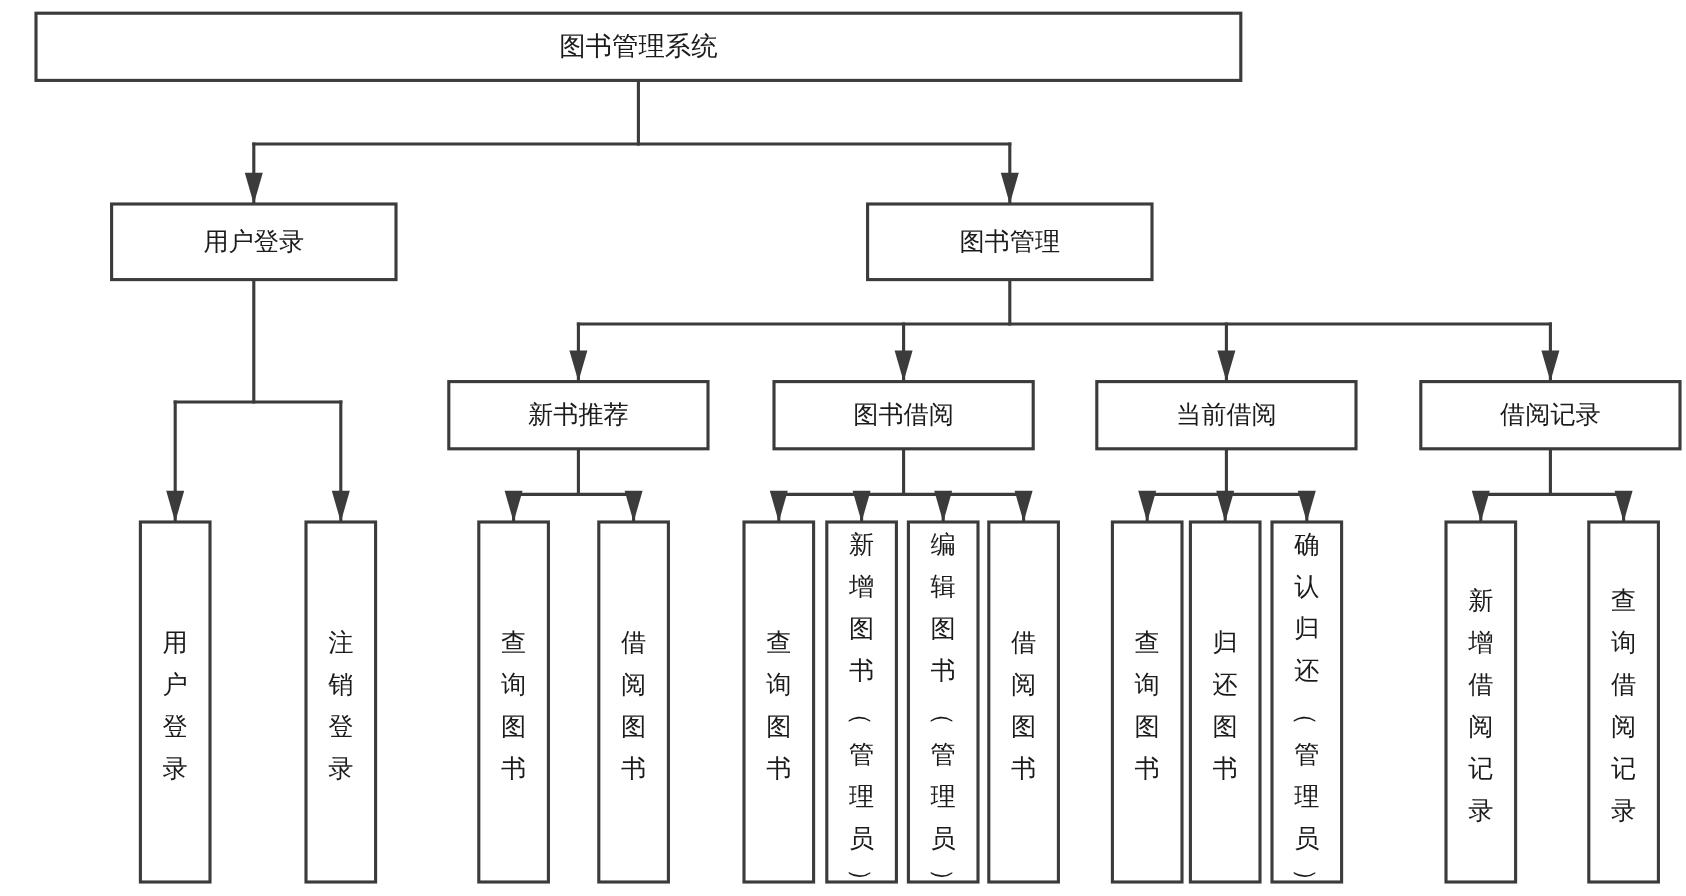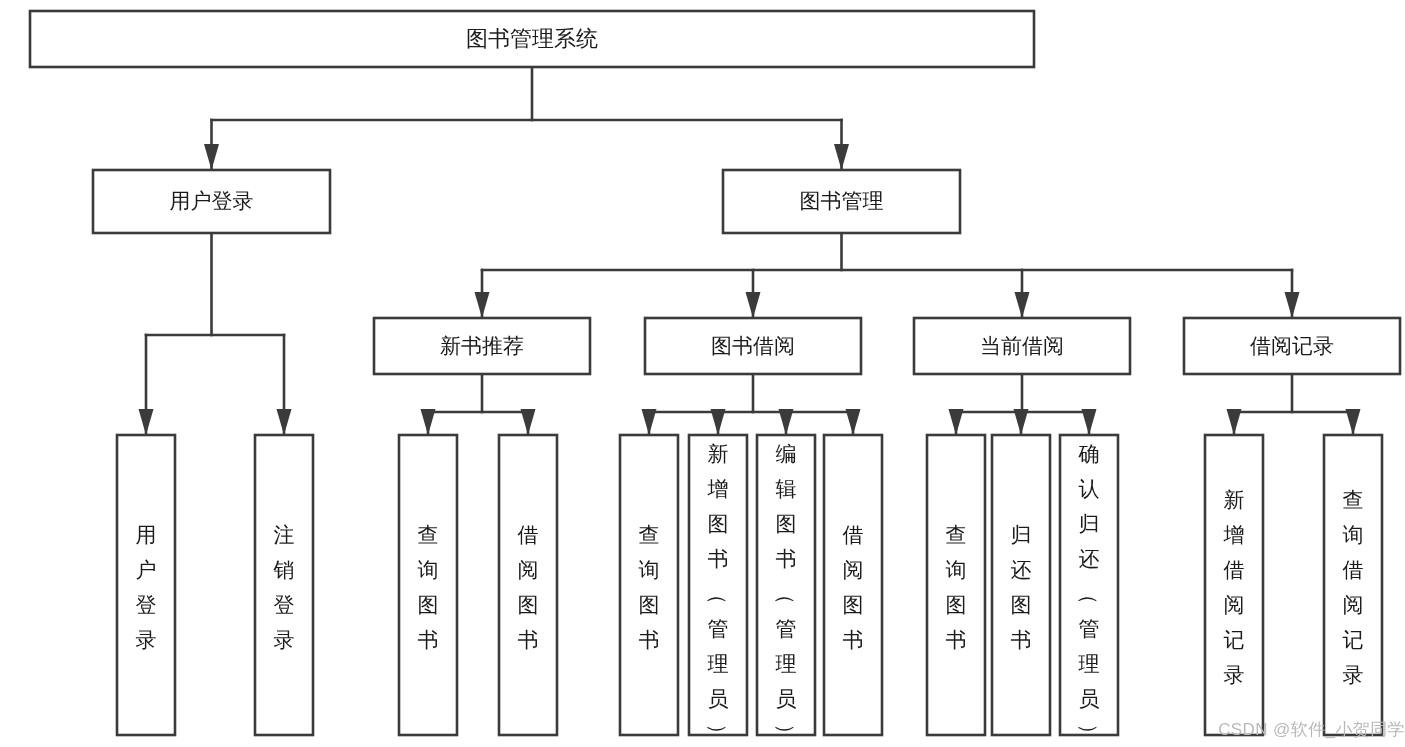--- a/index.html
+++ b/index.html
@@ -287,14 +287,13 @@
             <text x="1341" y="507.3" class="node-label-v">查</text>
             <text x="1341" y="542.3" class="node-label-v">询</text>
             <text x="1341" y="577.3" class="node-label-v">借</text>
             <text x="1341" y="612.3" class="node-label-v">阅</text>
             <text x="1341" y="647.3" class="node-label-v">记</text>
             <text x="1341" y="682.3" class="node-label-v">录</text>
           </g>
         </g>
       </g>
   </svg>
-  <div class="watermark">CSDN @软件_小贺同学</div>
 </div>
 
 </body></html>

